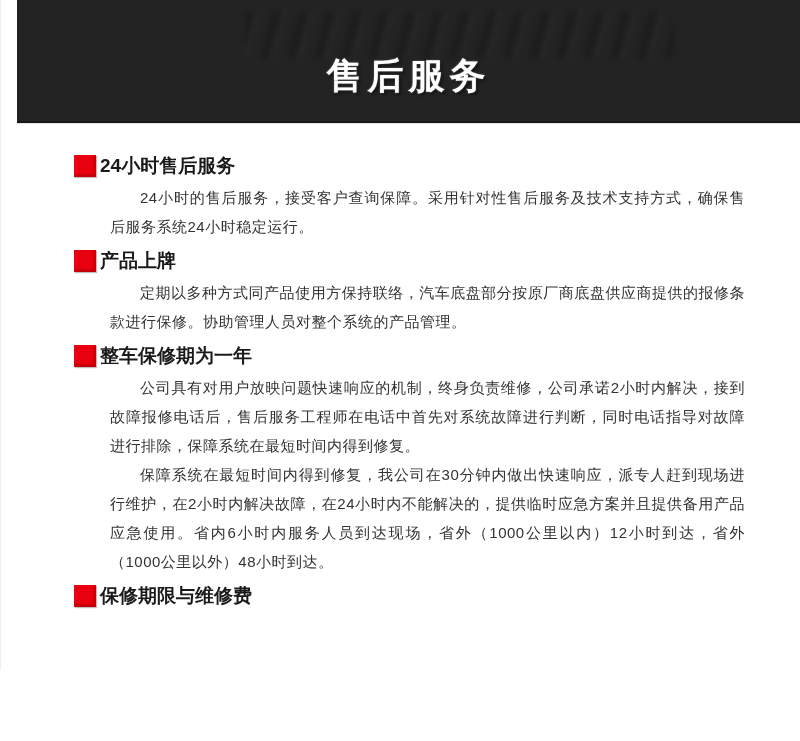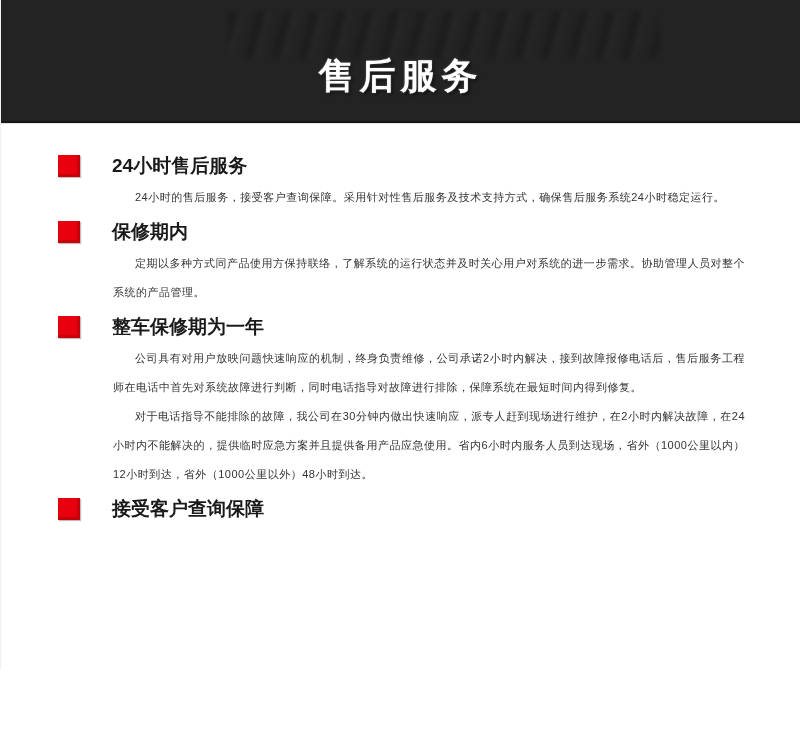--- a/index.html
+++ b/index.html
@@ -14,20 +14,21 @@
     font-family: "Liberation Sans", "DejaVu Sans", sans-serif;
     width: 800px;
   }
   .page {
     position: relative;
     width: 800px;
     height: 670px;
     background: #ffffff;
     overflow: hidden;
     border-left: 1px solid #f0f0f0;
+    padding-left: 16px;
   }
   .banner {
     position: relative;
     width: 100%;
     height: 123px;
     background: var(--banner-bg);
     border-bottom: 2px solid #161616;
     box-shadow: 0 1px 0 #e5e5e5;
     overflow: hidden;
   }
@@ -68,29 +69,29 @@
     margin-bottom: 5px;
   }
   .bullet {
     width: 22px;
     height: 22px;
     background: var(--accent-red);
     box-shadow: inset -3px -3px 0 rgba(140,0,0,0.35), 1px 1px 1px rgba(0,0,0,0.25);
     flex: 0 0 auto;
   }
   .sec-title {
-    margin-left: 32px;
+    margin-left: 4px;
     font-size: 19px;
     font-weight: bold;
     color: var(--heading-text);
     line-height: 24px;
   }
   .para {
-    margin-left: 55px;
-    font-size: 11px;
+    margin-left: 36px;
+    font-size: 15px;
     line-height: 29px;
     color: var(--body-text);
     text-indent: 2em;
     text-align: justify;
     letter-spacing: 0.5px;
   }
   .footer-smudge {
     position: absolute;
     left: 85px;
     top: 714px;
@@ -116,38 +117,38 @@
       <div class="sec-head">
         <span class="bullet"></span>
         <h2 class="sec-title">24小时售后服务</h2>
       </div>
       <p class="para">24小时的售后服务，接受客户查询保障。采用针对性售后服务及技术支持方式，确保售后服务系统24小时稳定运行。</p>
     </section>
 
     <section class="sec">
       <div class="sec-head">
         <span class="bullet"></span>
-        <h2 class="sec-title">保修期内</h2>
+        <h2 class="sec-title">产品上牌</h2>
       </div>
-      <p class="para">定期以多种方式同产品使用方保持联络，了解系统的运行状态并及时关心用户对系统的进一步需求。协助管理人员对整个系统的产品管理。</p>
+      <p class="para">定期以多种方式同产品使用方保持联络，汽车底盘部分按原厂商底盘供应商提供的报修条款进行保修。协助管理人员对整个系统的产品管理。</p>
     </section>
 
     <section class="sec">
       <div class="sec-head">
         <span class="bullet"></span>
         <h2 class="sec-title">整车保修期为一年</h2>
       </div>
       <p class="para">公司具有对用户放映问题快速响应的机制，终身负责维修，公司承诺2小时内解决，接到故障报修电话后，售后服务工程师在电话中首先对系统故障进行判断，同时电话指导对故障进行排除，保障系统在最短时间内得到修复。</p>
-      <p class="para">对于电话指导不能排除的故障，我公司在30分钟内做出快速响应，派专人赶到现场进行维护，在2小时内解决故障，在24小时内不能解决的，提供临时应急方案并且提供备用产品应急使用。省内6小时内服务人员到达现场，省外（1000公里以内）12小时到达，省外（1000公里以外）48小时到达。</p>
+      <p class="para">保障系统在最短时间内得到修复，我公司在30分钟内做出快速响应，派专人赶到现场进行维护，在2小时内解决故障，在24小时内不能解决的，提供临时应急方案并且提供备用产品应急使用。省内6小时内服务人员到达现场，省外（1000公里以内）12小时到达，省外（1000公里以外）48小时到达。</p>
     </section>
 
     <section class="sec">
       <div class="sec-head">
         <span class="bullet"></span>
-        <h2 class="sec-title">接受客户查询保障</h2>
+        <h2 class="sec-title">保修期限与维修费</h2>
       </div>
     </section>
 
   </main>
 
   <div class="footer-smudge"></div>
 
 </div>
 
 </body></html>

